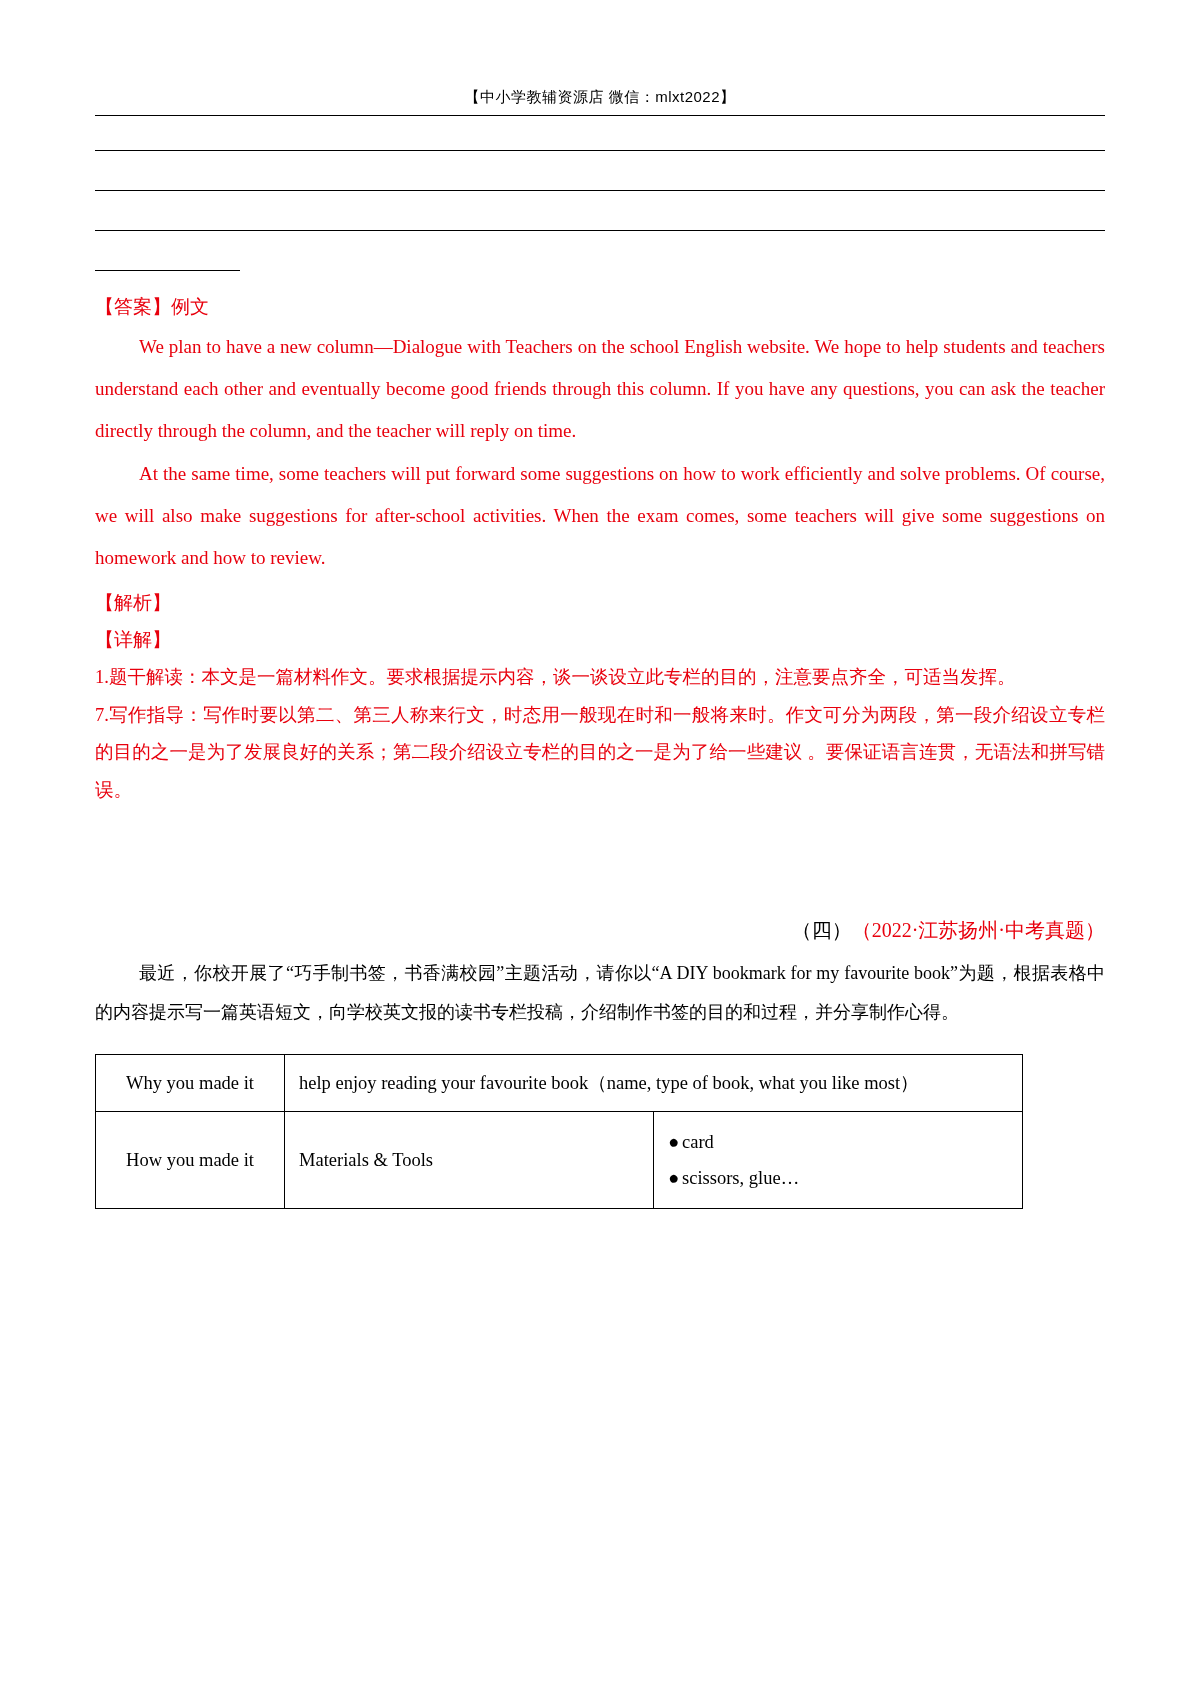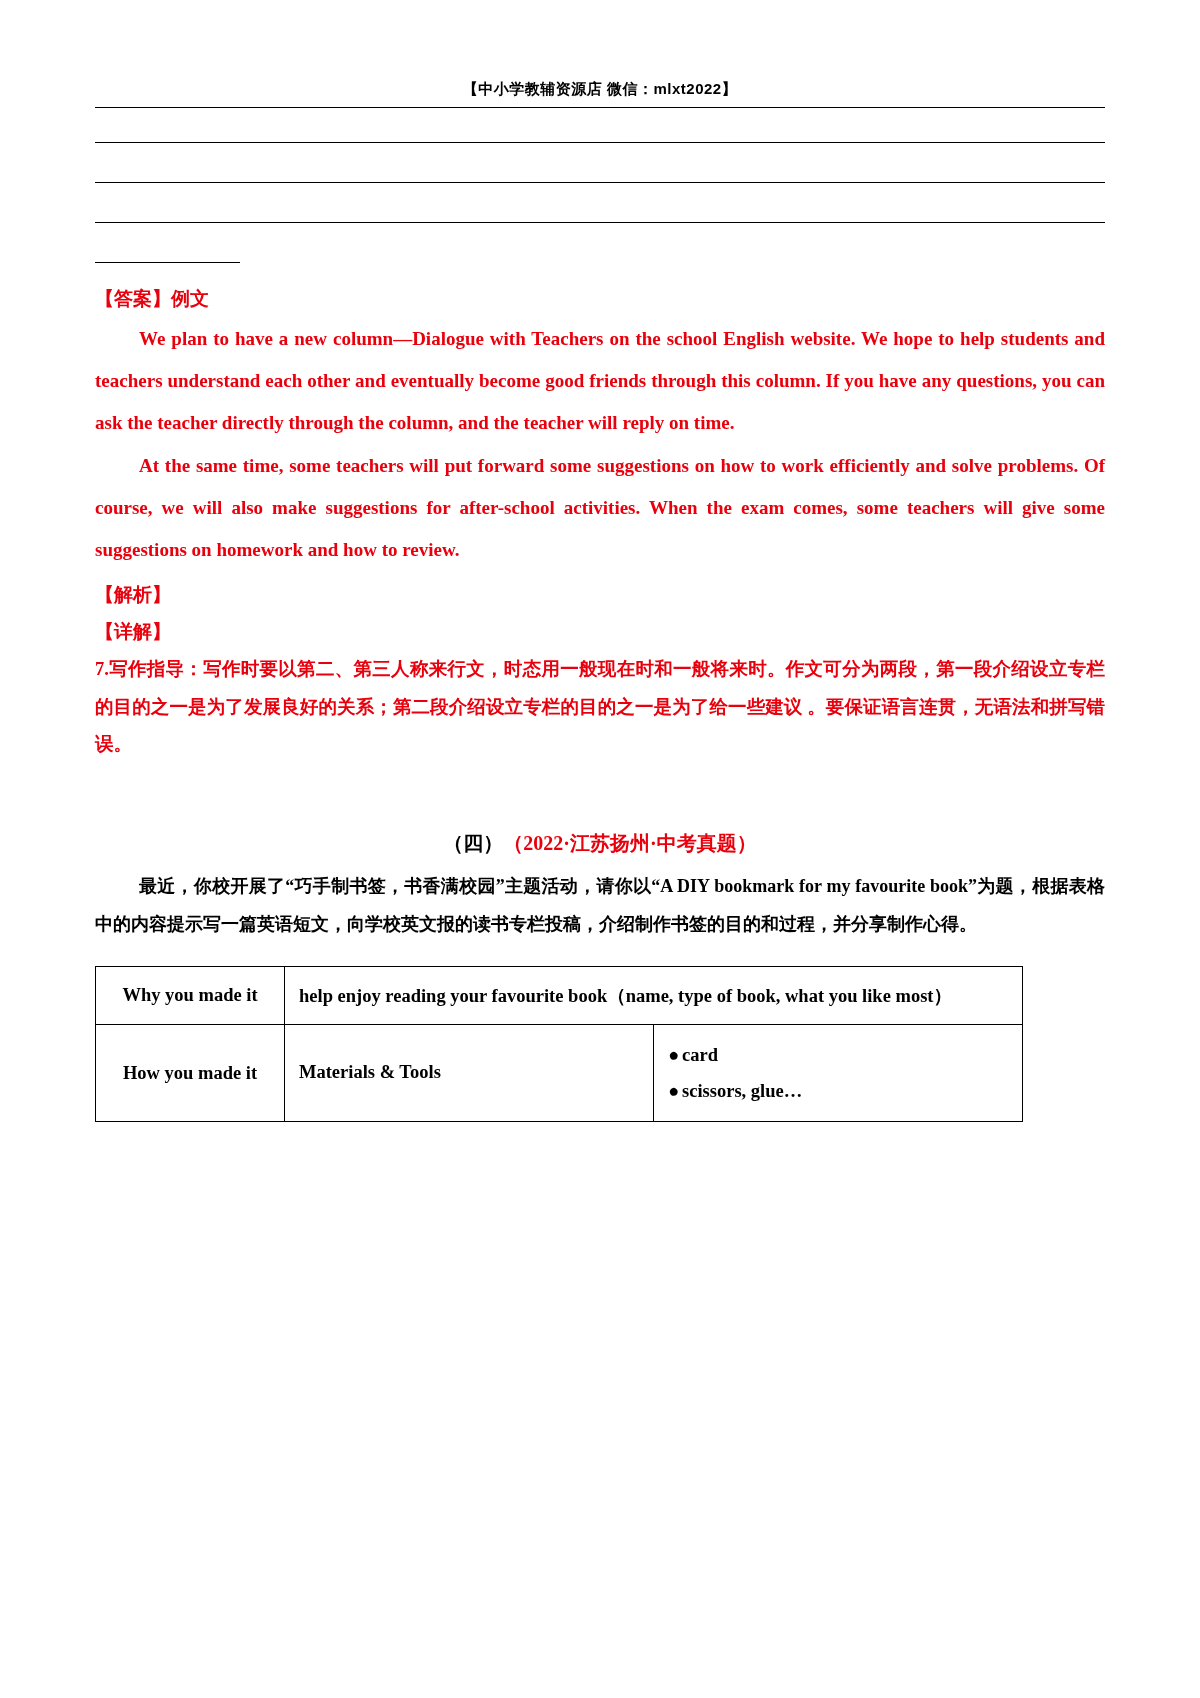--- a/index.html
+++ b/index.html
@@ -12,22 +12,21 @@
     height: 1698px;
     font-family: "Liberation Serif", serif;
     color: #000000;
     position: relative;
   }
   .page {
     position: relative;
     width: 1200px;
     height: 1698px;
     box-sizing: border-box;
-    padding: 4px 95px;
-    font-weight: bold;
+    padding: 12px 95px;
   }
   .header {
     text-align: center;
     font-family: "Liberation Sans", sans-serif;
     font-size: 15px;
     letter-spacing: 0.5px;
     padding-top: 76px;
     color: #000;
   }
   .header-rule {
@@ -63,23 +62,23 @@
     text-align: justify;
   }
   .cn-p {
     font-size: 18.5px;
     line-height: 2.02;
     margin: 0;
     text-align: justify;
   }
   .gap-small { height: 6px; }
   .section-title {
-    text-align: center;
+    text-align: right;
     font-size: 20px;
-    margin-top: 66px;
+    margin-top: 108px;
     margin-bottom: 10px;
   }
   .section-title .num { color: #000; }
   .prompt-p {
     font-size: 18px;
     line-height: 2.16;
     margin: 0;
     text-indent: 44px;
     text-align: justify;
   }
@@ -135,20 +134,21 @@
     <p class="label-line red">【答案】例文</p>
 
     <p class="essay-p red">We plan to have a new column—Dialogue with Teachers on the school English website. We hope to help students and teachers understand each other and eventually become good friends through this column. If you have any questions, you can ask the teacher directly through the column, and the teacher will reply on time.</p>
     <p class="essay-p red">At the same time, some teachers will put forward some suggestions on how to work efficiently and solve problems. Of course, we will also make suggestions for after-school activities. When the exam comes, some teachers will give some suggestions on homework and how to review.</p>
 
     <div class="gap-small"></div>
 
     <p class="label-line red">【解析】</p>
     <p class="label-line red">【详解】</p>
 
+    <p class="cn-p red">1.题干解读：本文是一篇材料作文。要求根据提示内容，谈一谈设立此专栏的目的，注意要点齐全，可适当发挥。</p>
     <p class="cn-p red">7.写作指导：写作时要以第二、第三人称来行文，时态用一般现在时和一般将来时。作文可分为两段，第一段介绍设立专栏的目的之一是为了发展良好的关系；第二段介绍设立专栏的目的之一是为了给一些建议 。要保证语言连贯，无语法和拼写错误。</p>
 
     <div class="section-title">
       <span class="num">（四）</span><span class="red">（2022·江苏扬州·中考真题）</span>
     </div>
 
     <p class="prompt-p">最近，你校开展了“巧手制书签，书香满校园”主题活动，请你以“A DIY bookmark for my favourite book”为题，根据表格中的内容提示写一篇英语短文，向学校英文报的读书专栏投稿，介绍制作书签的目的和过程，并分享制作心得。</p>
 
     <table class="grid">
       <tbody>

